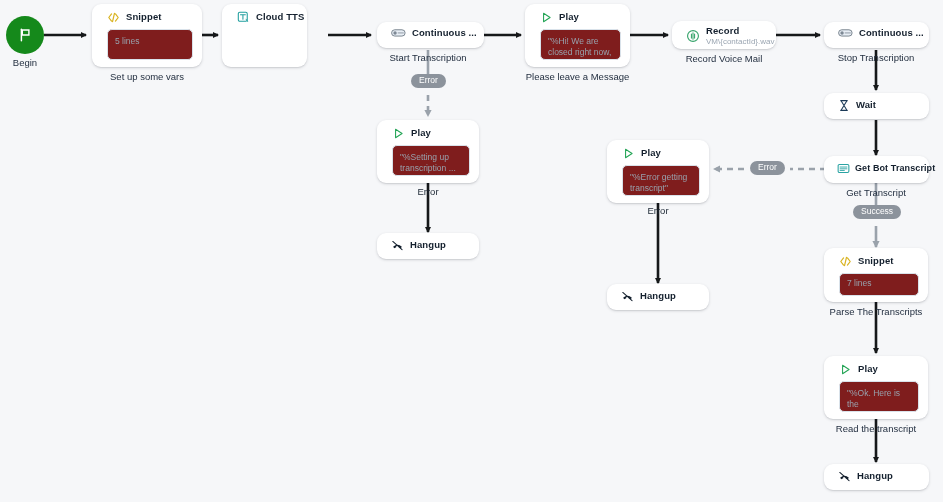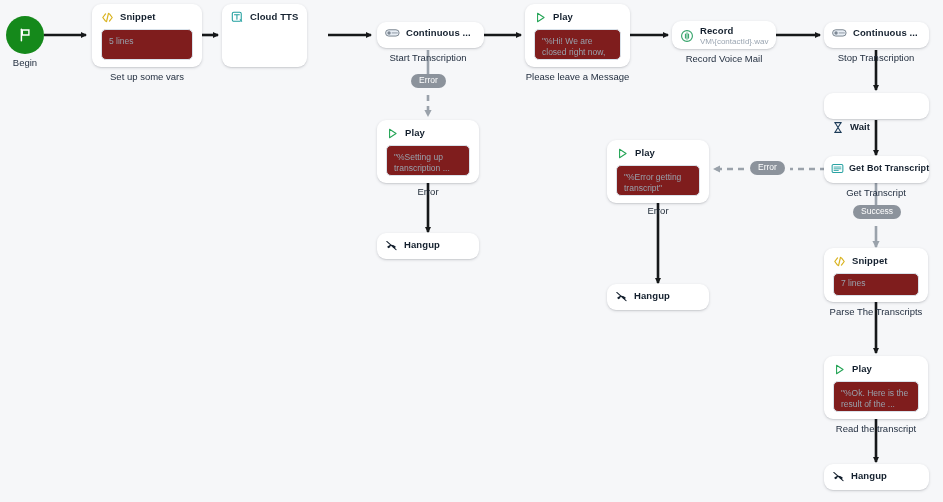--- a/index.html
+++ b/index.html
@@ -14,20 +14,21 @@
   #edges{position:absolute;left:0;top:0;width:943px;height:502px;pointer-events:none;}
 
   
   .node{
     position:absolute;
     background:#ffffff;
     border-radius:9px;
     box-shadow:0 1px 3px rgba(16,24,40,.16), 0 1px 1px rgba(16,24,40,.06);
     box-sizing:border-box;
     z-index:5;
+    padding-left:6px;
   }
   .node-head{
     display:flex;align-items:center;
     padding:7px 9px 5px 9px;
     gap:6px;
   }
   .node.compact .node-head{padding:7px 9px;}
   .head-txt{display:flex;flex-direction:column;justify-content:center;line-height:1.12;}
   .node-title{
     font-size:9.5px;font-weight:bold;color:#14202e;
@@ -250,21 +251,21 @@
         </svg>
       </span>
       <span class="head-txt">
         <span class="node-title">Continuous ...</span>
       </span>
     </div>
   </div>
   <div class="sub-label" style="left:806px;top:52px;width:140px;">Stop Transcription</div>
 
   <div class="node compact" style="left:824px;top:93px;width:105px;height:26px;">
-    <div class="node-head" style="padding:6px 8px;margin-top:22px;">
+    <div class="node-head" style="padding:6px 8px;">
       <span class="ico">
         <svg width="12" height="13" viewBox="0 0 14 16">
           <path d="M3 2 h8 M3 14 h8" stroke="#1b3a57" stroke-width="1.4" stroke-linecap="round"></path>
           <path d="M3.6 2.4 L10.4 13.6 M10.4 2.4 L3.6 13.6" stroke="#1b3a57" stroke-width="1.3"></path>
         </svg>
       </span>
       <span class="head-txt">
         <span class="node-title">Wait</span>
       </span>
     </div>

